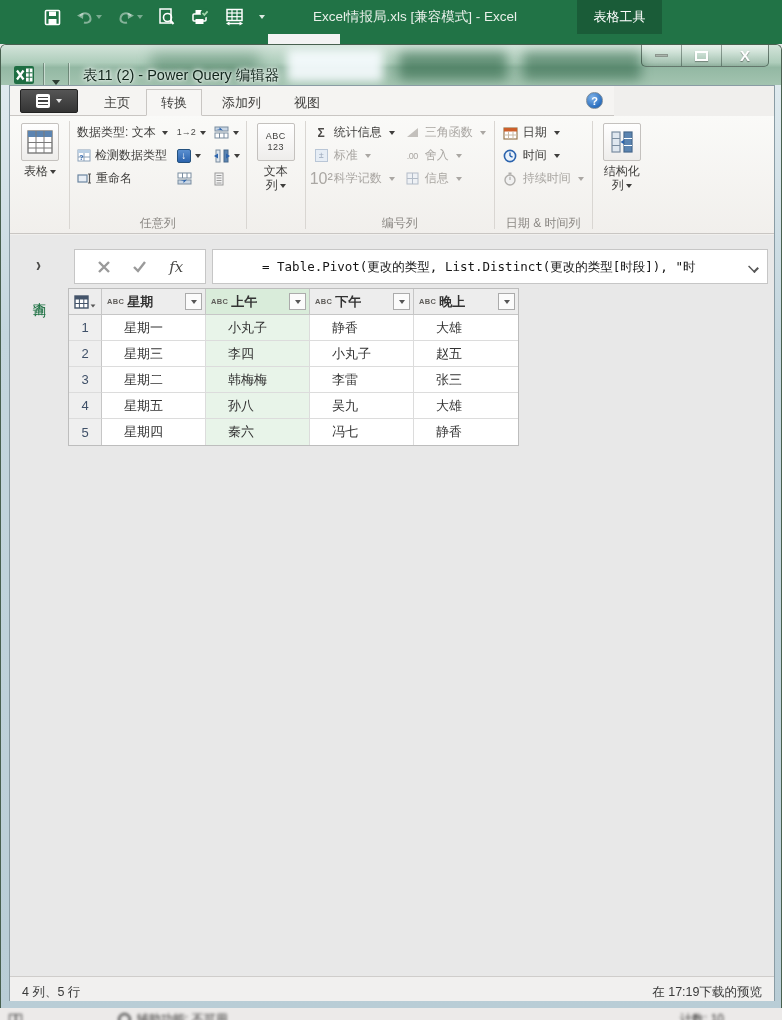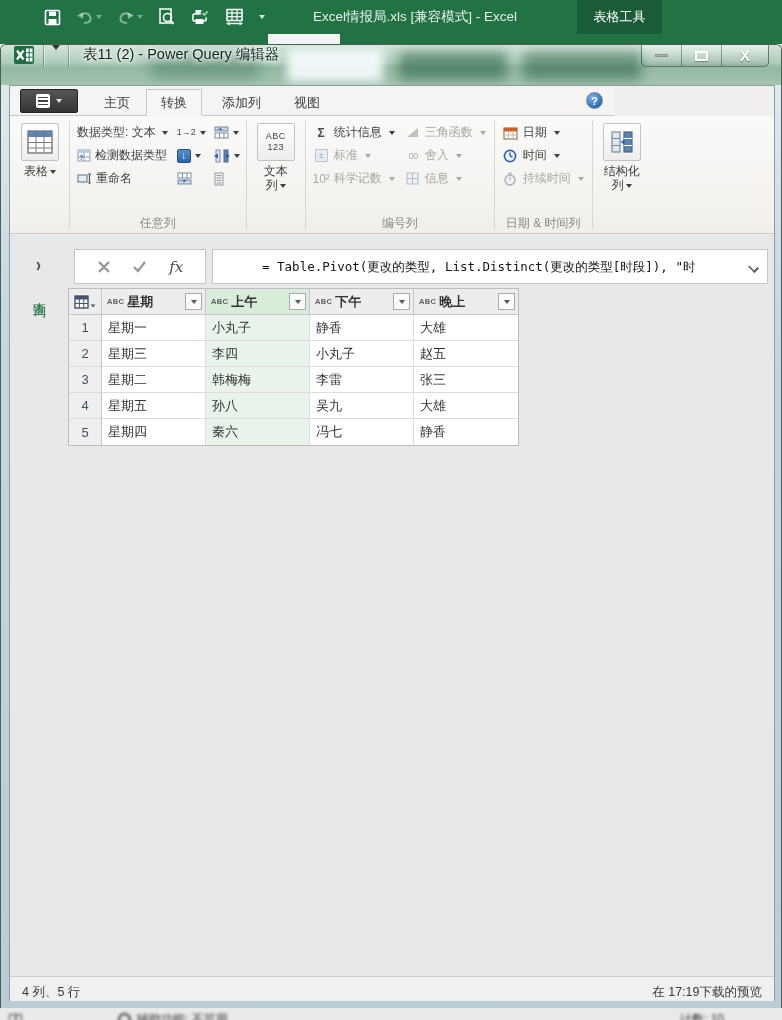--- a/index.html
+++ b/index.html
@@ -23,21 +23,21 @@
     background:linear-gradient(180deg,#e3edf1 0%,#c4d6de 30%,#b9cdd6 100%);
     border:1px solid #48604f; border-bottom:none; border-radius:6px 6px 0 0; }
   .pq-titlebar { position:absolute; left:0; top:0; width:780px; height:40px; overflow:hidden;
     background:linear-gradient(180deg,#d3e4da 0%,#aecdbb 44%,#93b8a3 56%,#a3c4b0 100%);
     border-radius:5px 5px 0 0; }
   .blob { position:absolute; border-radius:4px; }
   .b1 { left:286px; top:4px; width:96px; height:33px; background:rgba(247,252,255,.9); filter:blur(5px); }
   .b2 { left:398px; top:7px; width:108px; height:28px; background:rgba(34,92,60,.55); filter:blur(6px); }
   .b3 { left:522px; top:7px; width:118px; height:28px; background:rgba(34,92,60,.5); filter:blur(6px); }
   .b4 { left:150px; top:8px; width:108px; height:26px; background:rgba(40,100,66,.35); filter:blur(7px); }
-  .pq-tbar-content { position:absolute; left:0; top:0; width:100%; height:100%; display:flex; align-items:flex-start; }
+  .pq-tbar-content { position:absolute; left:0; top:0; width:100%; height:100%; display:flex; align-items:flex-end; }
   .app-ico { margin-left:13px; }
   .tsep { width:1px; height:22px; background:rgba(0,0,0,.28); box-shadow:1px 0 0 rgba(255,255,255,.45); margin:0 8px; }
   .caret-d { width:0; height:0; border-left:4px solid transparent; border-right:4px solid transparent; border-top:5px solid #2c3e33; }
   .pq-title { color:#10241a; font-size:14.5px; white-space:nowrap; margin-left:6px;
     text-shadow:0 0 3px #fff,0 0 6px rgba(255,255,255,.9),0 0 9px rgba(255,255,255,.8); }
   .win-btns { position:absolute; right:12px; top:0; height:22px; display:flex; border:1px solid rgba(20,40,30,.55); border-top:none; border-radius:0 0 5px 5px; overflow:hidden; background:linear-gradient(180deg,rgba(255,255,255,.45),rgba(255,255,255,.12) 45%,rgba(0,0,0,.08)); }
   .wbtn { width:40px; height:100%; display:flex; align-items:center; justify-content:center; border-right:1px solid rgba(20,40,30,.4); }
   .wbtn:last-child { border-right:none; width:46px; }
   .min-glyph { width:13px; height:3px; background:#aab4ac; border:1px solid #8b958d; }
   .max-glyph { width:13px; height:10px; border:2px solid #fff; box-shadow:0 1px 1px rgba(0,0,0,.3); }
@@ -79,21 +79,21 @@
   .glyph-12 { font-size:9px; color:#4a4a48; line-height:1; }
   .fill-ico { width:14px; height:14px; background:linear-gradient(180deg,#5a8fd0,#2b63ad); border:1px solid #24517e; border-radius:2px; color:#fff; font-size:10px; font-weight:bold; display:flex; align-items:center; justify-content:center; line-height:1; }
 
   .numcol { display:flex; }
   .numcol .col { display:flex; flex-direction:column; }
   .item { height:23px; display:flex; align-items:center; gap:5px; font-size:12px; padding:0 5px; white-space:nowrap; }
   .item .lbl-on { color:#3f3e3c; } .item .lbl-off { color:#a9a6a2; }
   .mini { width:15px; display:flex; justify-content:center; }
   .sigma { font-size:12px; color:#4c4a48; font-weight:bold; }
   .std-ico { width:13px; height:13px; border:1px solid #b9c6d6; background:#e6edf5; color:#9aa8ba; font-size:9px; line-height:11px; text-align:center; }
-  .sci { font-size:12px; color:#aaa7a3;text-align:center; }
+  .sci { font-size:16px; color:#aaa7a3;text-align:center; }
   .trig { width:0; height:0; border-left:11px solid transparent; border-bottom:9px solid #c3c0bc; }
   .rnd { font-size:9px; color:#aaa7a3; letter-spacing:-.5px; }
 
   
   .doc { position:absolute; left:0; top:149px; width:764px; height:741px; background:#e8e8e8; }
   .qpane-arrow { position:absolute; left:26px; top:20px; font-size:15px; font-weight:bold; color:#4a4a48; transform:scaleY(1.4); cursor:pointer; }
   .qpane-label { position:absolute; left:20px; top:56px; writing-mode:vertical-rl; font-size:13.5px; color:#217346; letter-spacing:3px; }
   .fxbox { position:absolute; left:64px; top:14px; width:132px; height:35px; background:#fff; border:1px solid #c6c6c6; display:flex; align-items:center; justify-content:space-evenly; }
   .fx { font-family:"DejaVu Serif", serif; font-style:italic; font-size:15px; color:#4a4a48; }
   .finput { position:absolute; left:202px; top:14px; width:556px; height:35px; background:#fff; border:1px solid #c6c6c6; overflow:hidden; }
@@ -108,21 +108,21 @@
   .hc { background:#ededed; border-right:1px solid #c6c6c6; border-bottom:1px solid #c6c6c6; display:flex; align-items:center; }
   .hc.sel { background:#d9ecda; }
   .hc-corner { width:33px; justify-content:center; gap:1px; }
   .hc-col { width:104px; padding:0 3px 0 5px; gap:3px; }
   .hc-col:last-child { border-right:none; }
   .type-badge { font-size:7.5px; color:#5f5d5a; font-weight:bold; letter-spacing:.3px; }
   .hname { font-size:13px; font-weight:bold; color:#333; flex:1; }
   .filter-btn { width:17px; height:17px; background:#fbfbfb; border:1px solid #ababab; display:flex; align-items:center; justify-content:center; }
   .caret-f { width:0; height:0; border-left:3.5px solid transparent; border-right:3.5px solid transparent; border-top:4.5px solid #555; }
   .rn { width:33px; background:#efefef; border-right:1px solid #c6c6c6; border-bottom:1px solid #dcdcdc; color:#3f5068; font-size:13px; display:flex; align-items:center; justify-content:center; }
-  .dc { width:104px; background:#fff; border-right:1px solid #dcdcdc; border-bottom:1px solid #dcdcdc; font-size:13px; color:#333; display:flex; align-items:center; padding-left:6px; white-space:nowrap; overflow:hidden; }
+  .dc { width:104px; background:#fff; border-right:1px solid #dcdcdc; border-bottom:1px solid #dcdcdc; font-size:13px; color:#333; display:flex; align-items:center; padding-left:22px; white-space:nowrap; overflow:hidden; }
   .dc.sel { background:#e8f4e9; }
   .dc:last-child { border-right:none; }
   .g-row:last-child .rn, .g-row:last-child .dc { border-bottom:none; }
 
   
   .pq-status { position:absolute; left:0; top:890px; width:764px; height:25px; background:#f1f0ef; border-top:1px solid #cfcdcb; display:flex; align-items:flex-end; justify-content:space-between; padding:0 12px; font-size:12.5px; color:#3a3a3a; }
 
   
   .xl-status { position:absolute; left:0; top:1008px; width:782px; height:12px; background:#eceae9; overflow:hidden; }
   .xl-status-in { position:absolute; left:0; top:0; width:782px; height:22px; display:flex; align-items:center; font-size:12px; color:#2e2d2c; filter:blur(1.6px); }

